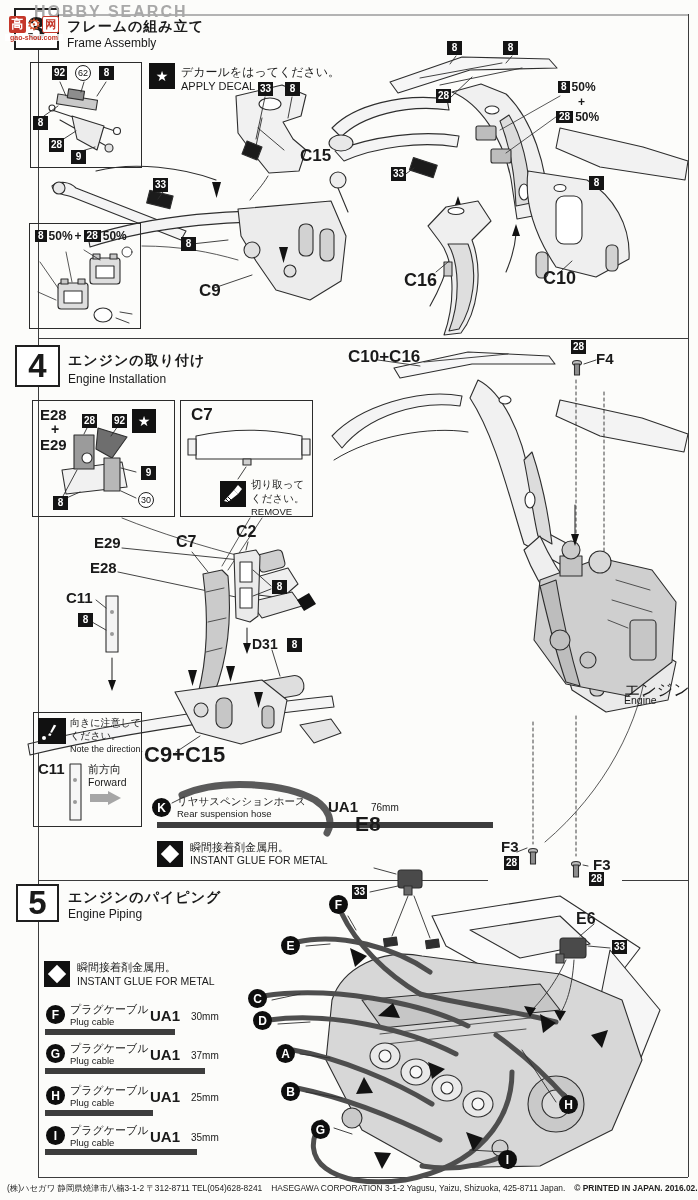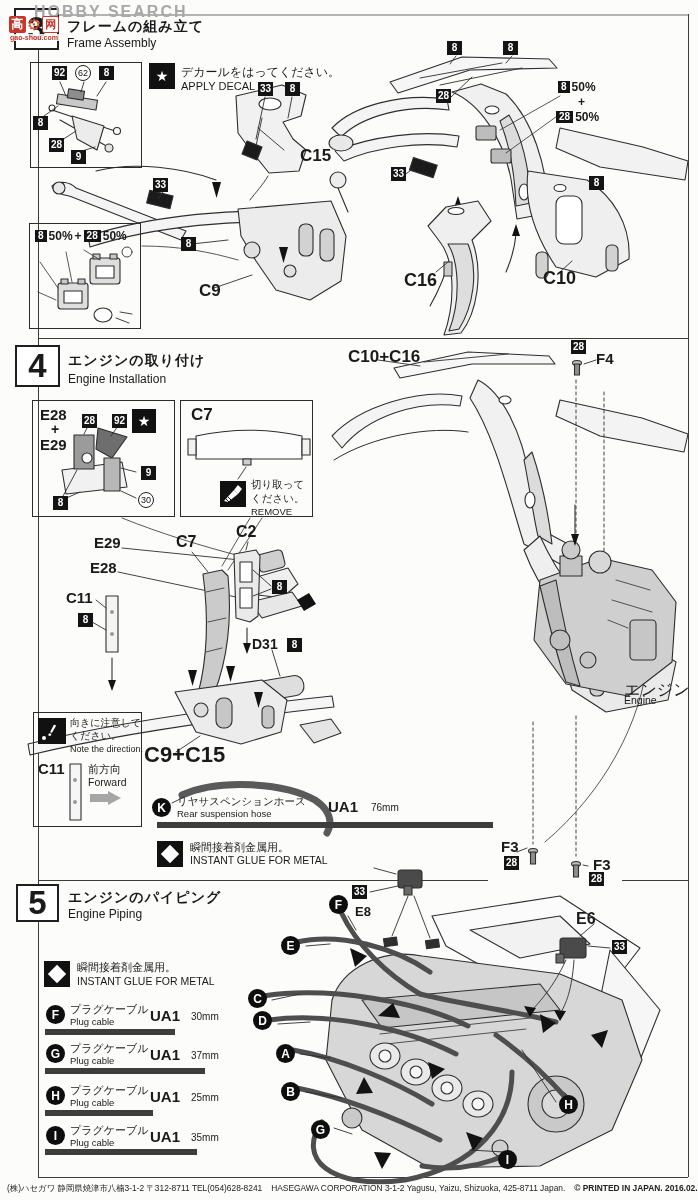--- a/index.html
+++ b/index.html
@@ -521,21 +521,21 @@
   <span class="mletter" style="left:329px;top:895px">F</span>
   <span class="mletter" style="left:281px;top:936px">E</span>
   <span class="mletter" style="left:248px;top:989px">C</span>
   <span class="mletter" style="left:253px;top:1011px">D</span>
   <span class="mletter" style="left:276px;top:1044px">A</span>
   <span class="mletter" style="left:281px;top:1082px">B</span>
   <span class="mletter" style="left:311px;top:1120px">G</span>
   <span class="mletter" style="left:559px;top:1095px">H</span>
   <span class="mletter" style="left:498px;top:1150px">I</span>
 
-  <div class="part" style="left:355px;top:904px;font-size:13px">E8</div>
+  <div class="part" style="left:355px;top:812px;font-size:21px">E8</div>
   <span class="badge" style="left:352px;top:885px">33</span>
   <div class="part" style="left:576px;top:910px;font-size:16px">E6</div>
   <span class="badge" style="left:612px;top:940px">33</span>
 
   <div class="footer">
     <span>(株)ハセガワ 静岡県焼津市八楠3-1-2 〒312-8711 TEL(054)628-8241</span>
     <span>HASEGAWA CORPORATION 3-1-2 Yagusu, Yaizu, Shizuoka, 425-8711 Japan.</span>
     <span class="bold">© PRINTED IN JAPAN. 2016.02. 21716 (P) KU2</span>
   </div>
 

